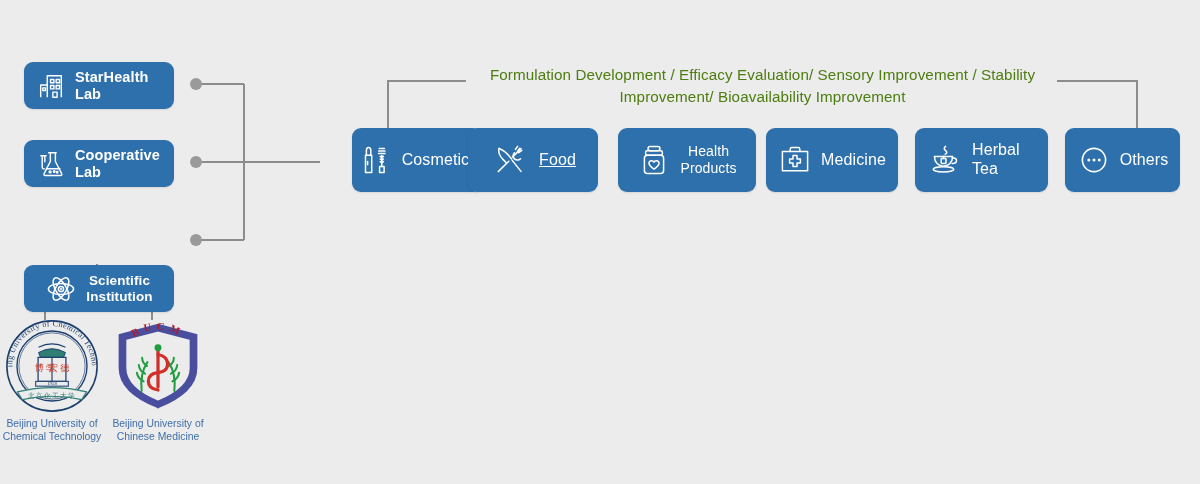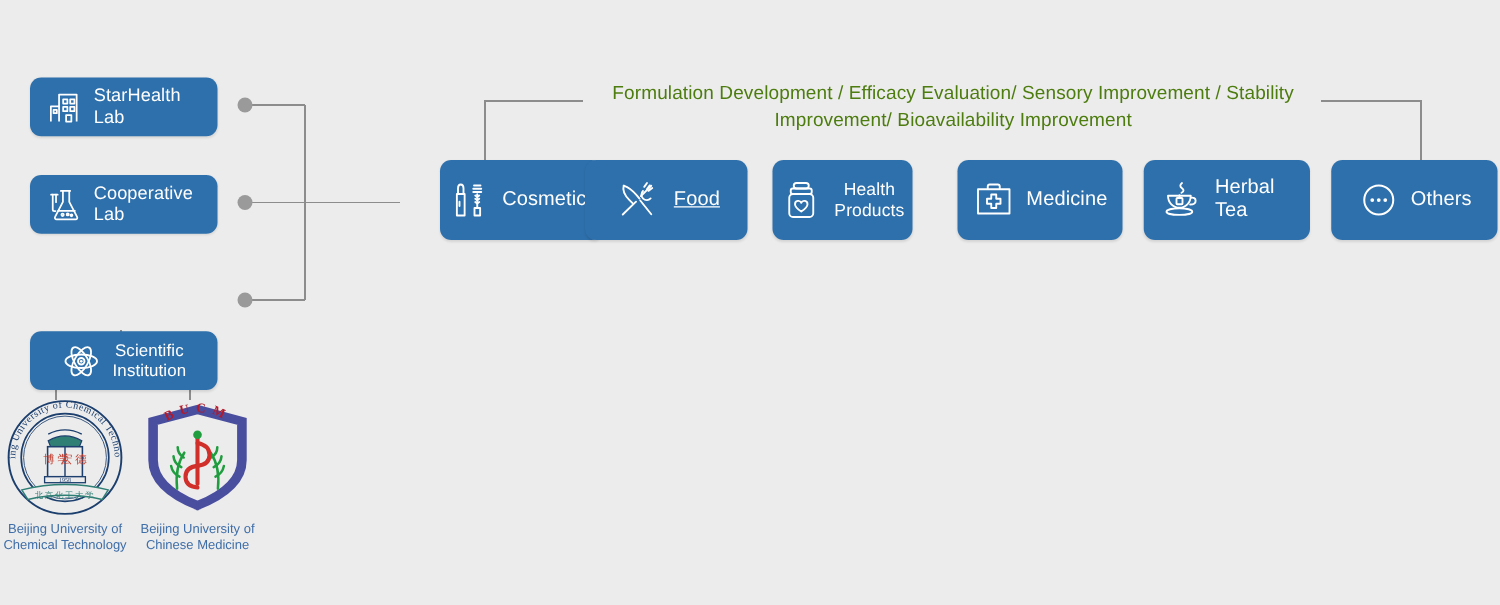--- a/index.html
+++ b/index.html
@@ -47,34 +47,34 @@
   }
   .card .lbl {
     font-size: 14.5px;
     line-height: 1.16;
     white-space: pre-line;
     letter-spacing: .1px;
   }
   .card.two-line .lbl { text-align: center; }
 
   
-  .left-card { left: 24px; width: 150px; height: 47px; }
+  .left-card { left: 24px; width: 150px; height: 47px; font-weight: bold; }
   #card-starhealth  { top: 62px; }
   #card-cooperative { top: 140px; }
   #card-scientific  { top: 217px; margin-top: 48px; }
   #card-scientific .lbl { font-size: 13.5px; text-align: center; }
 
   
   .cat-card { top: 128px; height: 64px; }
   #cat-cosmetics { left: 320px; width: 130px; margin-left: 32px; }
   #cat-food      { left: 468px; width: 130px; text-decoration: underline; }
-  #cat-health    { left: 618px; width: 112px; }
+  #cat-health    { left: 618px; width: 138px; }
   #cat-medicine  { left: 766px; width: 132px; }
   #cat-herbaltea { left: 915px; width: 133px; }
-  #cat-others    { left: 1065px; width: 133px; }
+  #cat-others    { left: 1065px; width: 115px; }
   .cat-card .lbl { font-size: 16px; }
   #cat-health .lbl { font-size: 14px; text-align: center; line-height: 1.18; }
 
   
   #caption {
     position: absolute;
     left: 455px;
     top: 64px;
     width: 615px;
     text-align: center;

